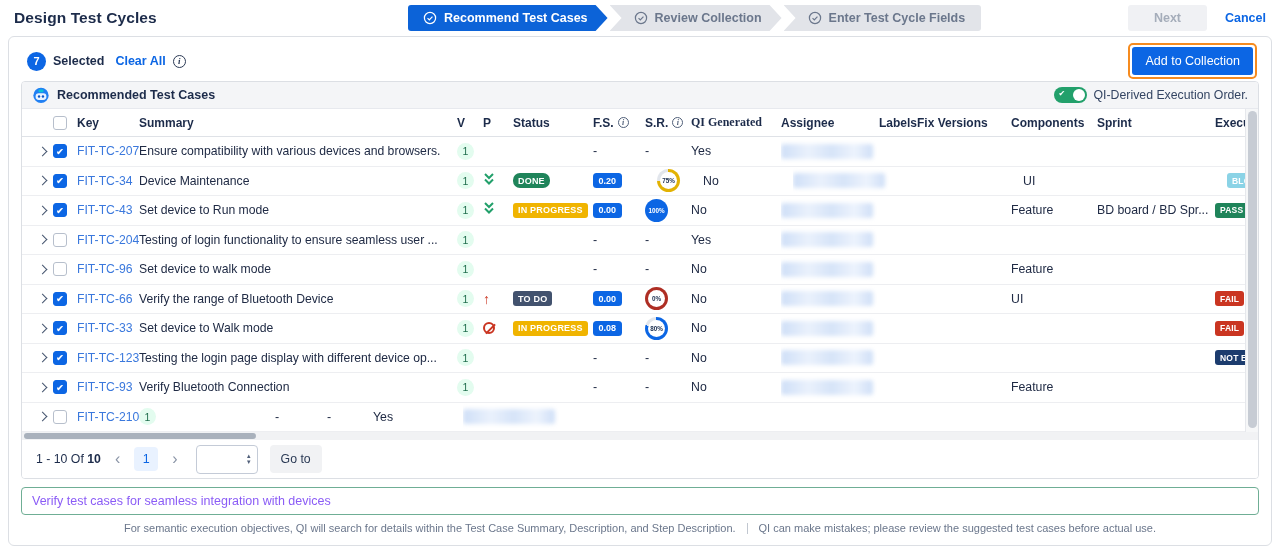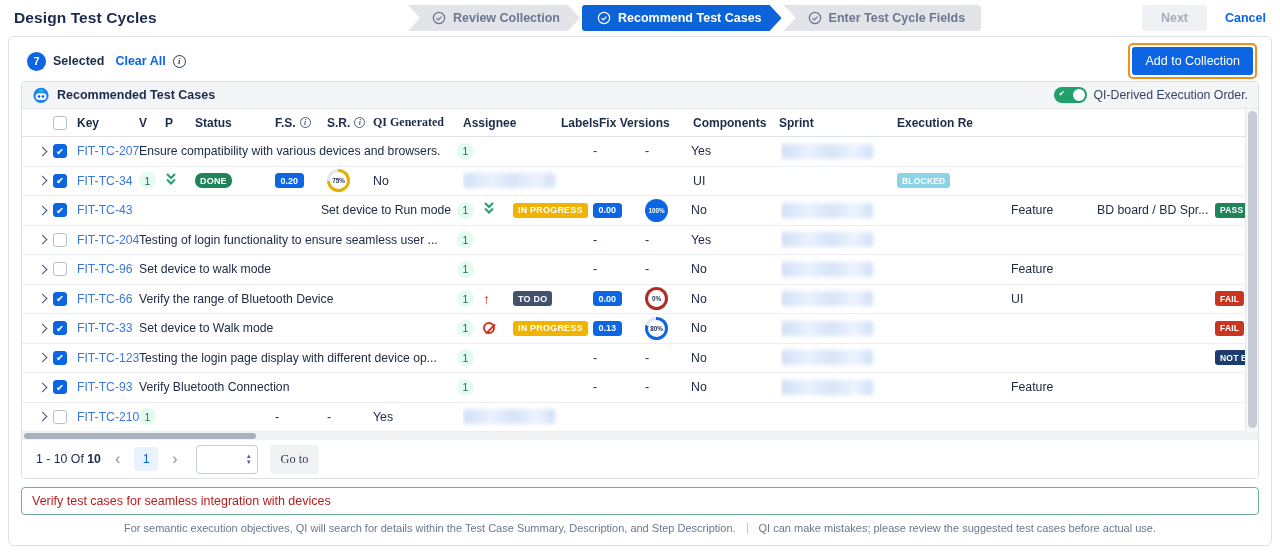--- a/index.html
+++ b/index.html
@@ -14,21 +14,21 @@
     padding:0 20px 0 15px; margin-right:2px; white-space:nowrap; }
   .step svg { flex:0 0 auto; }
   .step.active { background:#0c63d8; color:#fff;
     clip-path:polygon(0 0, calc(100% - 12px) 0, 100% 50%, calc(100% - 12px) 100%, 0 100%);
     border-radius:3px 0 0 3px; }
   .step.upcoming { background:#e2e4e9; color:#6b778c; padding-left:24px;
     clip-path:polygon(0 0, calc(100% - 12px) 0, 100% 50%, calc(100% - 12px) 100%, 0 100%, 12px 50%); }
   .step.upcoming.last { clip-path:polygon(0 0, 100% 0, 100% 100%, 0 100%, 12px 50%); border-radius:0 3px 3px 0; padding-right:16px; }
   .hactions { margin-left:auto; display:flex; align-items:center; gap:18px; }
   .btn-next { border:none; background:#f0f1f4; color:#a5adba; font-size:12.5px; font-weight:600;
-    padding:6px 19px; border-radius:3px; font-family:inherit; }
+    padding:6px 26px; border-radius:3px; font-family:inherit; }
   .cancel { color:#0c66e4; font-size:12.5px; font-weight:600; cursor:pointer; text-decoration:none; }
 
   
   .card { margin:0 8px; border:1px solid #dcdfe4; border-radius:6px; height:510px; background:#fff; position:relative; }
 
   .selbar { display:flex; align-items:center; height:44px; padding:4px 14px 0 18px; gap:7px; }
   .cnt { width:19px; height:19px; border-radius:50%; background:#0c66e4; color:#fff; font-size:11px; font-weight:700;
     display:flex; align-items:center; justify-content:center; }
   .sel-lab { font-size:12.5px; font-weight:700; color:#1c2b4a; }
   .clear { color:#0c66e4; font-size:12.5px; font-weight:600; margin-left:4px; cursor:pointer; text-decoration:none; }
@@ -93,49 +93,49 @@
   .rng b { font-weight:700; }
   .pbtn { color:#8b95a7; font-size:16px; cursor:pointer; line-height:1; padding:0 2px; }
   .pcur { min-width:24px; height:24px; background:#e9f2ff; color:#0c66e4; font-size:12.5px; border-radius:4px;
     display:flex; align-items:center; justify-content:center; cursor:pointer; }
   .goto-input { width:62px; height:29px; border:1px solid #c4cbd7; border-radius:4px; display:flex; align-items:center;
     background:#fff; cursor:text; margin-left:4px; }
   .gin { flex:1; }
   .spin { display:flex; flex-direction:column; align-items:center; justify-content:center; padding-right:6px;
     color:#505f79; font-size:7px; line-height:6px; cursor:pointer; }
   .goto { border:none; background:#f1f2f4; color:#2b3a55; font-size:12.3px; padding:7px 11px; border-radius:4px;
-    font-family:Liberation Serif, serif; cursor:pointer; }
+    font-family:Liberation Sans, sans-serif; cursor:pointer; }
 
   
   .searchbox { margin:8px 12px 0; height:28px; border:1.2px solid #6fae95; border-radius:4px; display:flex;
     align-items:center; padding:0 10px; background:#fff; }
-  .searchbox input { border:none; outline:none; width:100%; font-family:inherit; font-size:12.5px; color:#b91c1c; background:transparent; }
+  .searchbox input { border:none; outline:none; width:100%; font-family:inherit; font-size:12.5px; color:#8b5cf6; background:transparent; }
   .foot { display:flex; align-items:center; justify-content:center; gap:11px; padding:7px 0 6px; }
   .ftext { font-size:11px; color:#6b778c; }
   .fdiv { width:1px; height:11px; background:#c1c7d0; }
 </style>
 </head>
 <body>
 
 <header class="hbar">
   <div class="title">Design Test Cycles</div>
   <div class="stepper" id="stepper">
+      <div class="step active">
+        <svg width="14" height="14" viewBox="0 0 16 16">
+          <circle cx="8" cy="8" r="6.4" fill="none" stroke="currentColor" stroke-width="1.4"></circle>
+          <path d="M5.2 8.2 L7.2 10.1 L10.8 6.4" fill="none" stroke="currentColor" stroke-width="1.4"></path>
+        </svg>
+        <span>Recommend Test Cases</span>
+      </div>
       <div class="step upcoming">
         <svg width="14" height="14" viewBox="0 0 16 16">
           <circle cx="8" cy="8" r="6.4" fill="none" stroke="currentColor" stroke-width="1.4"></circle>
           <path d="M5.2 8.2 L7.2 10.1 L10.8 6.4" fill="none" stroke="currentColor" stroke-width="1.4"></path>
         </svg>
         <span>Review Collection</span>
-      </div>
-      <div class="step active">
-        <svg width="14" height="14" viewBox="0 0 16 16">
-          <circle cx="8" cy="8" r="6.4" fill="none" stroke="currentColor" stroke-width="1.4"></circle>
-          <path d="M5.2 8.2 L7.2 10.1 L10.8 6.4" fill="none" stroke="currentColor" stroke-width="1.4"></path>
-        </svg>
-        <span>Recommend Test Cases</span>
       </div>
       <div class="step upcoming last">
         <svg width="14" height="14" viewBox="0 0 16 16">
           <circle cx="8" cy="8" r="6.4" fill="none" stroke="currentColor" stroke-width="1.4"></circle>
           <path d="M5.2 8.2 L7.2 10.1 L10.8 6.4" fill="none" stroke="currentColor" stroke-width="1.4"></path>
         </svg>
         <span>Enter Test Cycle Fields</span>
       </div>
     </div>
   <div class="hactions">
@@ -180,20 +180,23 @@
     <div class="tscroll">
       <div id="thead">
           <div class="trow head">
             <div class="cell" style="width: 14px;"></div>
             <div class="cell" style="width: 24px;">
               <div class="cb"></div>
             </div>
             <div class="cell hcell" style="width: 62px;">
               <span class="hlab">Key</span>
             </div>
+            <div class="cell hcell" style="width: 318px;">
+              <span class="hlab">Summary</span>
+            </div>
             <div class="cell hcell" style="width: 26px;">
               <span class="hlab">V</span>
             </div>
             <div class="cell hcell" style="width: 30px;">
               <span class="hlab">P</span>
             </div>
             <div class="cell hcell" style="width: 80px;">
               <span class="hlab">Status</span>
             </div>
             <div class="cell hcell" style="width: 52px;">
@@ -271,33 +274,36 @@
           <div class="trow">
             <div class="cell" style="width: 14px;">
               <span class="exp"></span>
             </div>
             <div class="cell" style="width: 24px;">
               <div class="cb checked">✔</div>
             </div>
             <div class="cell" style="width: 62px;">
               <a class="key">FIT-TC-34</a>
             </div>
+            <div class="cell" style="width: 318px;">
+              <span class="sum">Device Maintenance</span>
+            </div>
             <div class="cell" style="width: 26px;">
               <span class="vbadge">1</span>
             </div>
             <div class="cell" style="width: 30px;">
               <span><svg width="12" height="14" viewBox="0 0 12 14">
                   <path d="M2 2 L6 6 L10 2" stroke="#22a06b" stroke-width="2" fill="none"></path>
                   <path d="M2 7.5 L6 11.5 L10 7.5" stroke="#22a06b" stroke-width="2" fill="none"></path>
                 </svg></span>
             </div>
             <div class="cell" style="width: 80px;">
               <span class="badge" style="background: rgb(31, 132, 90); border-radius: 7px;">DONE</span>
             </div>
-            <div class="cell" style="width: 52px;">
+            <div class="cell" style="width: 64px;">
               <span class="fsb">0.20</span>
             </div>
             <div class="cell" style="width: 46px;">
               <div class="ring" style="background: conic-gradient(rgb(226, 178, 3) 75%, rgb(226, 230, 236) 0deg);">
                 <span class="in">75%</span>
               </div>
             </div>
             <div class="cell" style="width: 90px;">
               <span class="plain">No</span>
             </div>
@@ -317,21 +323,21 @@
           <div class="trow">
             <div class="cell" style="width: 14px;">
               <span class="exp"></span>
             </div>
             <div class="cell" style="width: 24px;">
               <div class="cb checked">✔</div>
             </div>
             <div class="cell" style="width: 62px;">
               <a class="key">FIT-TC-43</a>
             </div>
-            <div class="cell" style="width: 318px; justify-content: flex-end;">
+            <div class="cell" style="width: 318px;">
               <span class="sum">Set device to Run mode</span>
             </div>
             <div class="cell" style="width: 26px;">
               <span class="vbadge">1</span>
             </div>
             <div class="cell" style="width: 30px;">
               <span><svg width="12" height="14" viewBox="0 0 12 14">
                   <path d="M2 2 L6 6 L10 2" stroke="#22a06b" stroke-width="2" fill="none"></path>
                   <path d="M2 7.5 L6 11.5 L10 7.5" stroke="#22a06b" stroke-width="2" fill="none"></path>
                 </svg></span>
@@ -499,21 +505,21 @@
             <div class="cell" style="width: 26px;">
               <span class="vbadge">1</span>
             </div>
             <div class="cell" style="width: 30px;">
               <span class="pr-block"></span>
             </div>
             <div class="cell" style="width: 80px;">
               <span class="badge" style="background: rgb(240, 180, 0);">IN PROGRESS</span>
             </div>
             <div class="cell" style="width: 52px;">
-              <span class="fsb">0.13</span>
+              <span class="fsb">0.08</span>
             </div>
             <div class="cell" style="width: 46px;">
               <div class="ring" style="background: conic-gradient(rgb(12, 102, 228) 80%, rgb(226, 230, 236) 0deg);">
                 <span class="in">80%</span>
               </div>
             </div>
             <div class="cell" style="width: 90px;">
               <span class="plain">No</span>
             </div>
             <div class="cell" style="width: 98px;">

